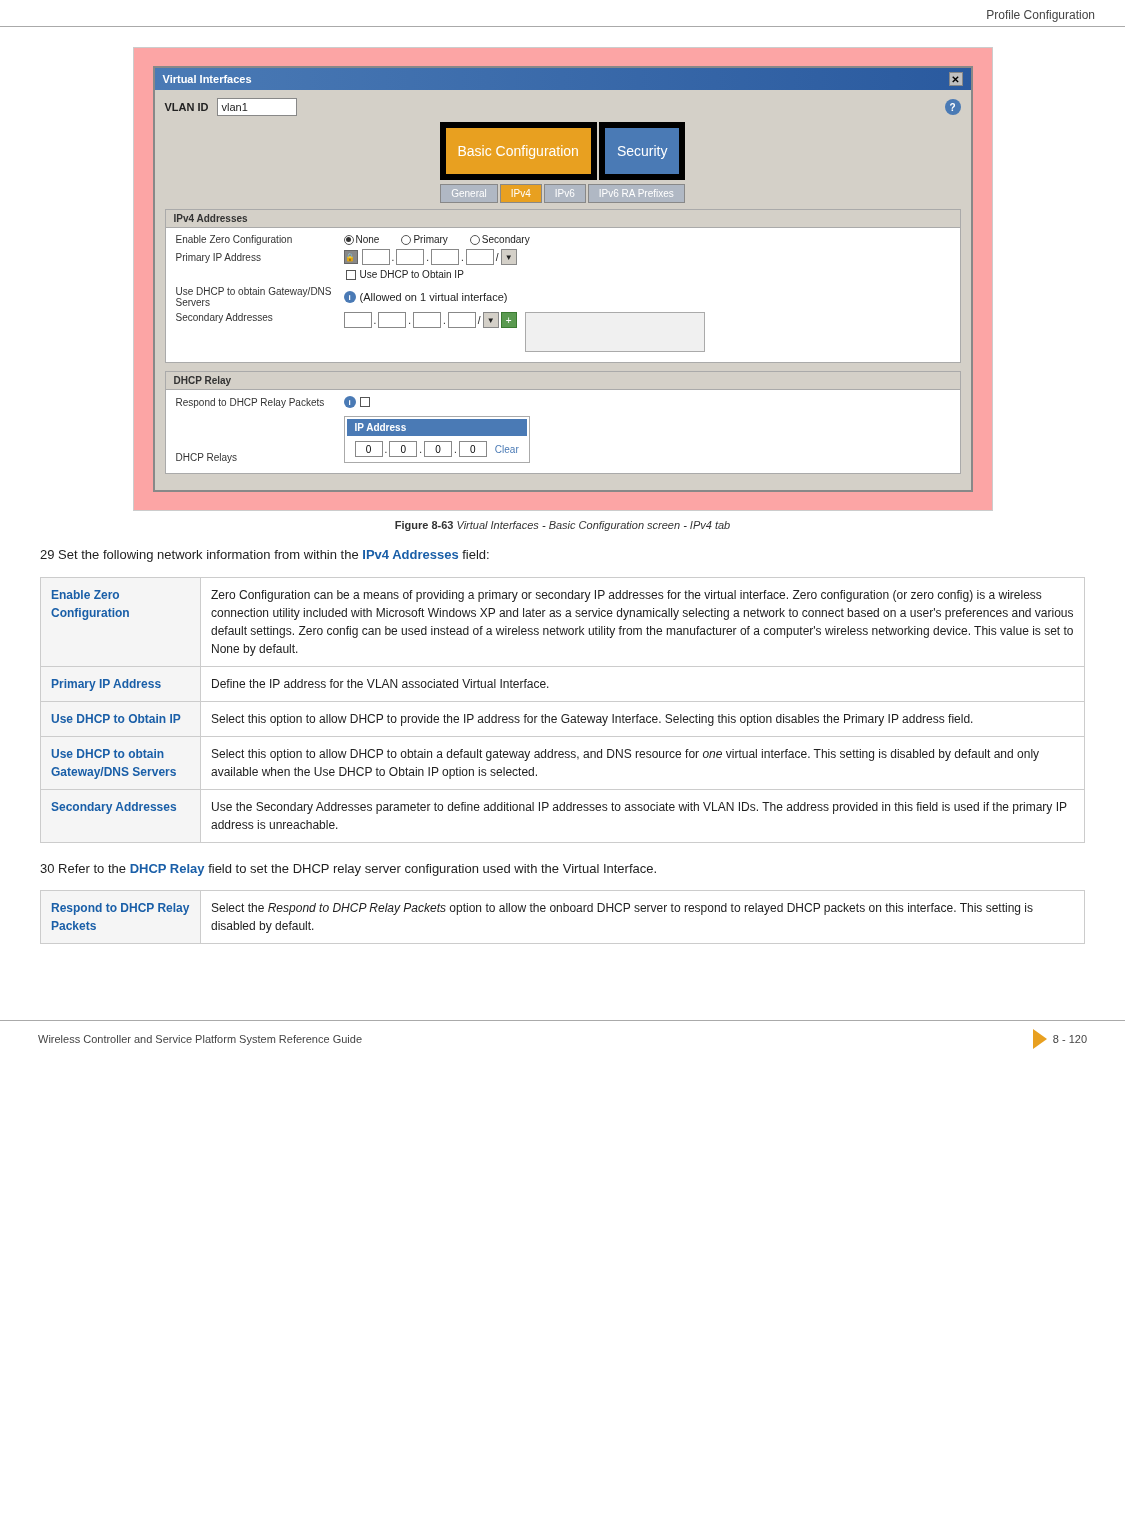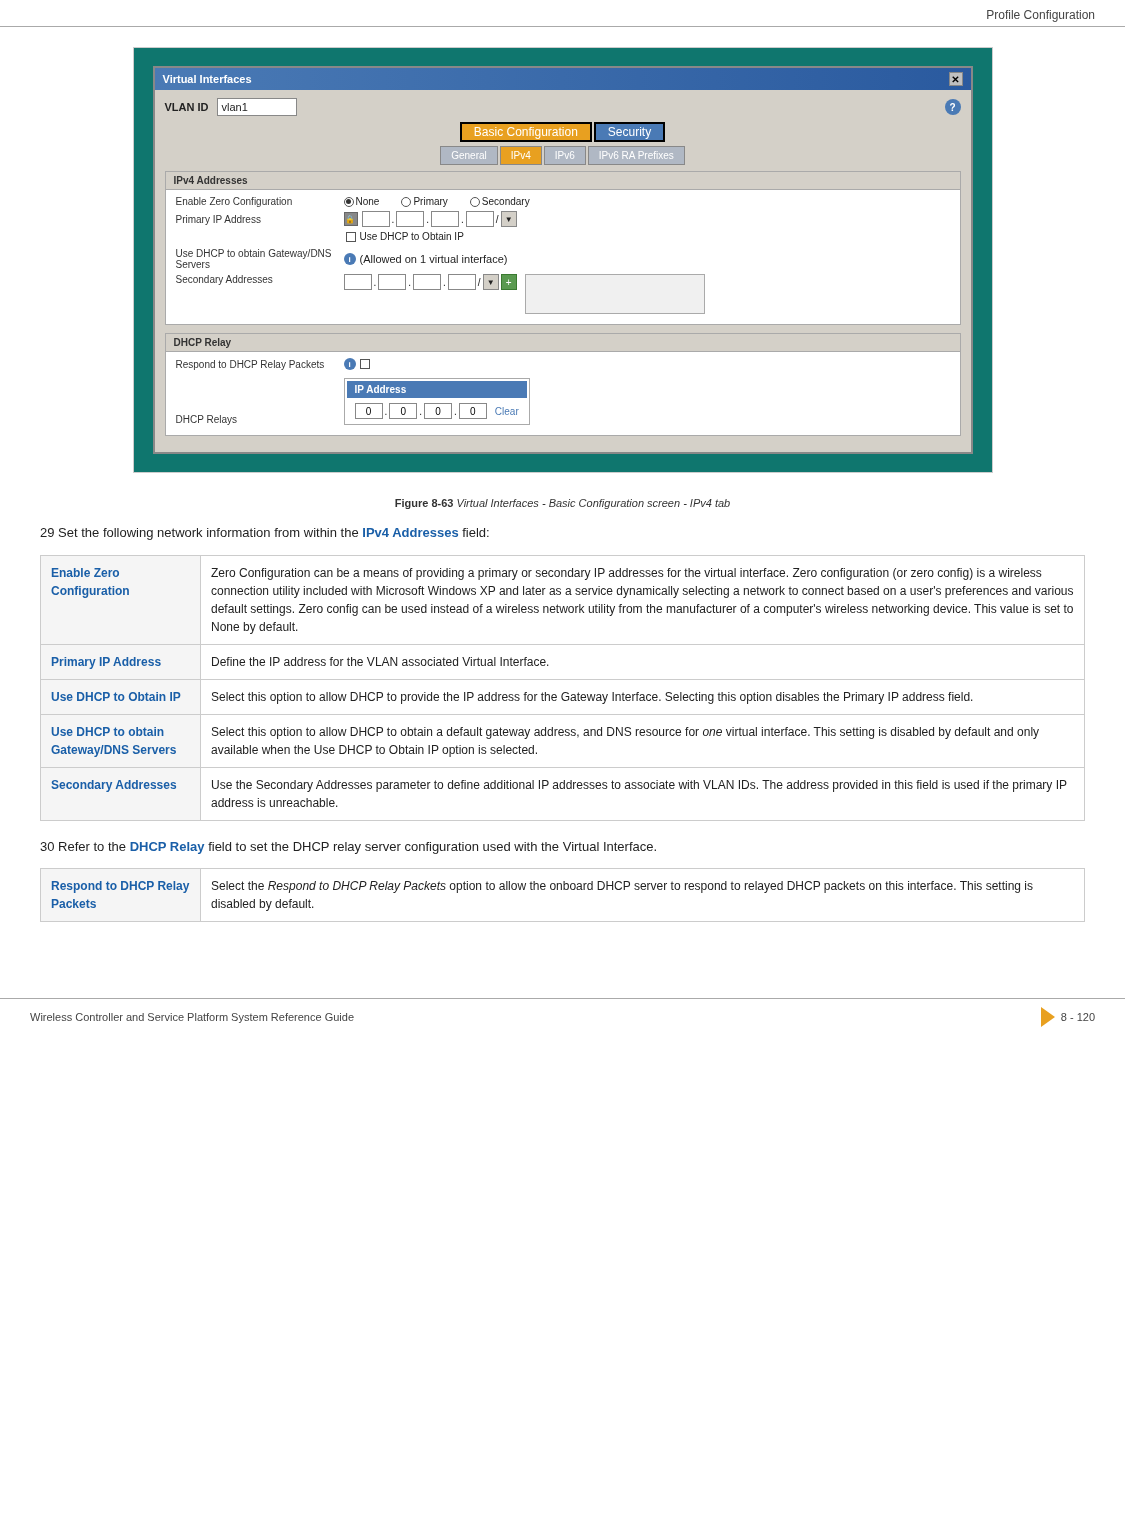--- a/index.html
+++ b/index.html
@@ -23,22 +23,22 @@
     }
 
     
     .content {
       padding: 20px 40px 40px 40px;
     }
 
     
     .screenshot-container {
       border: 1px solid #ccc;
-      background: #0f766e;
-      margin: 0 auto 24px auto;
+      background: #fca5a5;
+      margin: 0 auto 8px auto;
       width: 860px;
       padding: 0;
       position: relative;
     }
 
     
     .vi-dialog {
       background: #d4d0c8;
       border: 2px solid #888;
       margin: 18px auto;
@@ -103,23 +103,23 @@
     }
 
     
     .tab-bar {
       display: flex;
       justify-content: center;
       gap: 2px;
       margin-bottom: 4px;
     }
     .tab-btn {
-      padding: 1px 12px;
-      font-size: 12px;
-      border: 2px solid #000000;
+      padding: 15px 12px;
+      font-size: 14px;
+      border: 6px solid #000000;
       background: #b0b8c4;
       color: #fff;
       cursor: pointer;
     }
     .tab-btn.orange { background: #e8a020; }
     .tab-btn.blue { background: #4a7ab5; }
 
     .tab-bar2 {
       display: flex;
       justify-content: center;
@@ -395,21 +395,21 @@
       font-size: 12px;
     }
     .main-table td em {
     }
 
     
     .page-footer {
       display: flex;
       justify-content: space-between;
       align-items: center;
-      padding: 8px 30px;
+      padding: 8px 38px;
       border-top: 1px solid #aaa;
       font-size: 11px;
       color: #444;
       margin-top: 20px;
     }
     .footer-logo {
       display: flex;
       align-items: center;
       gap: 6px;
     }

